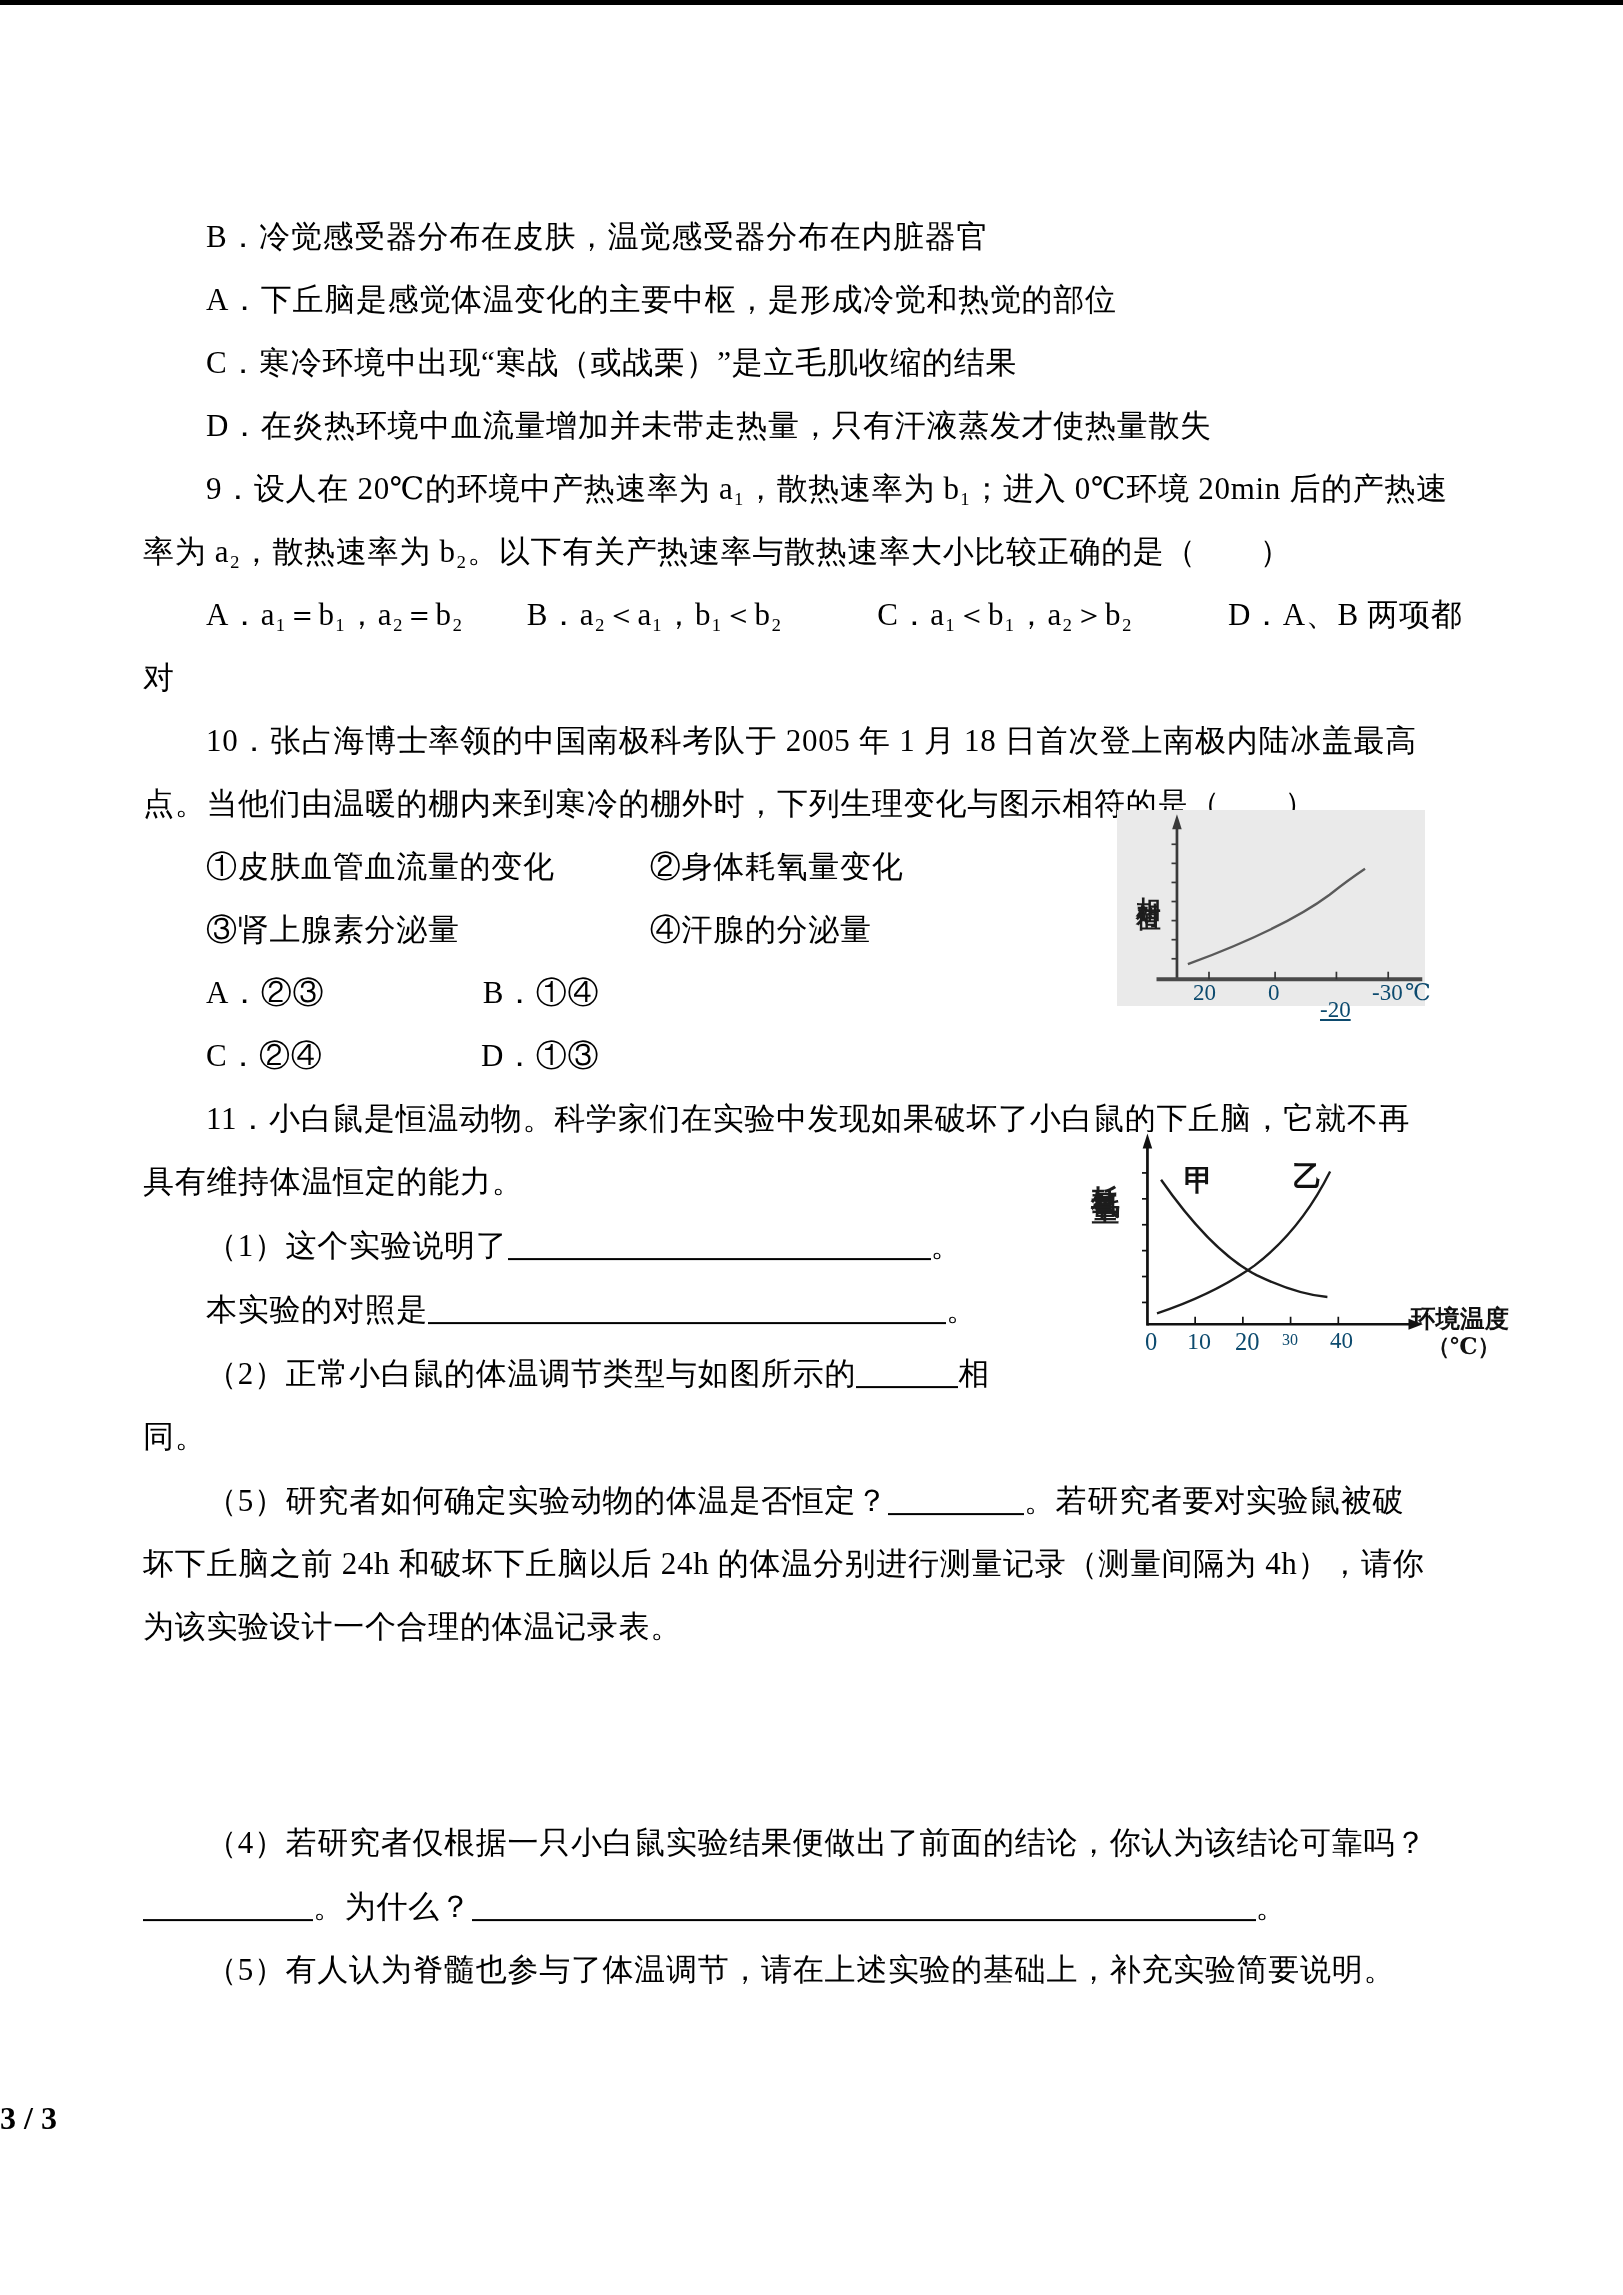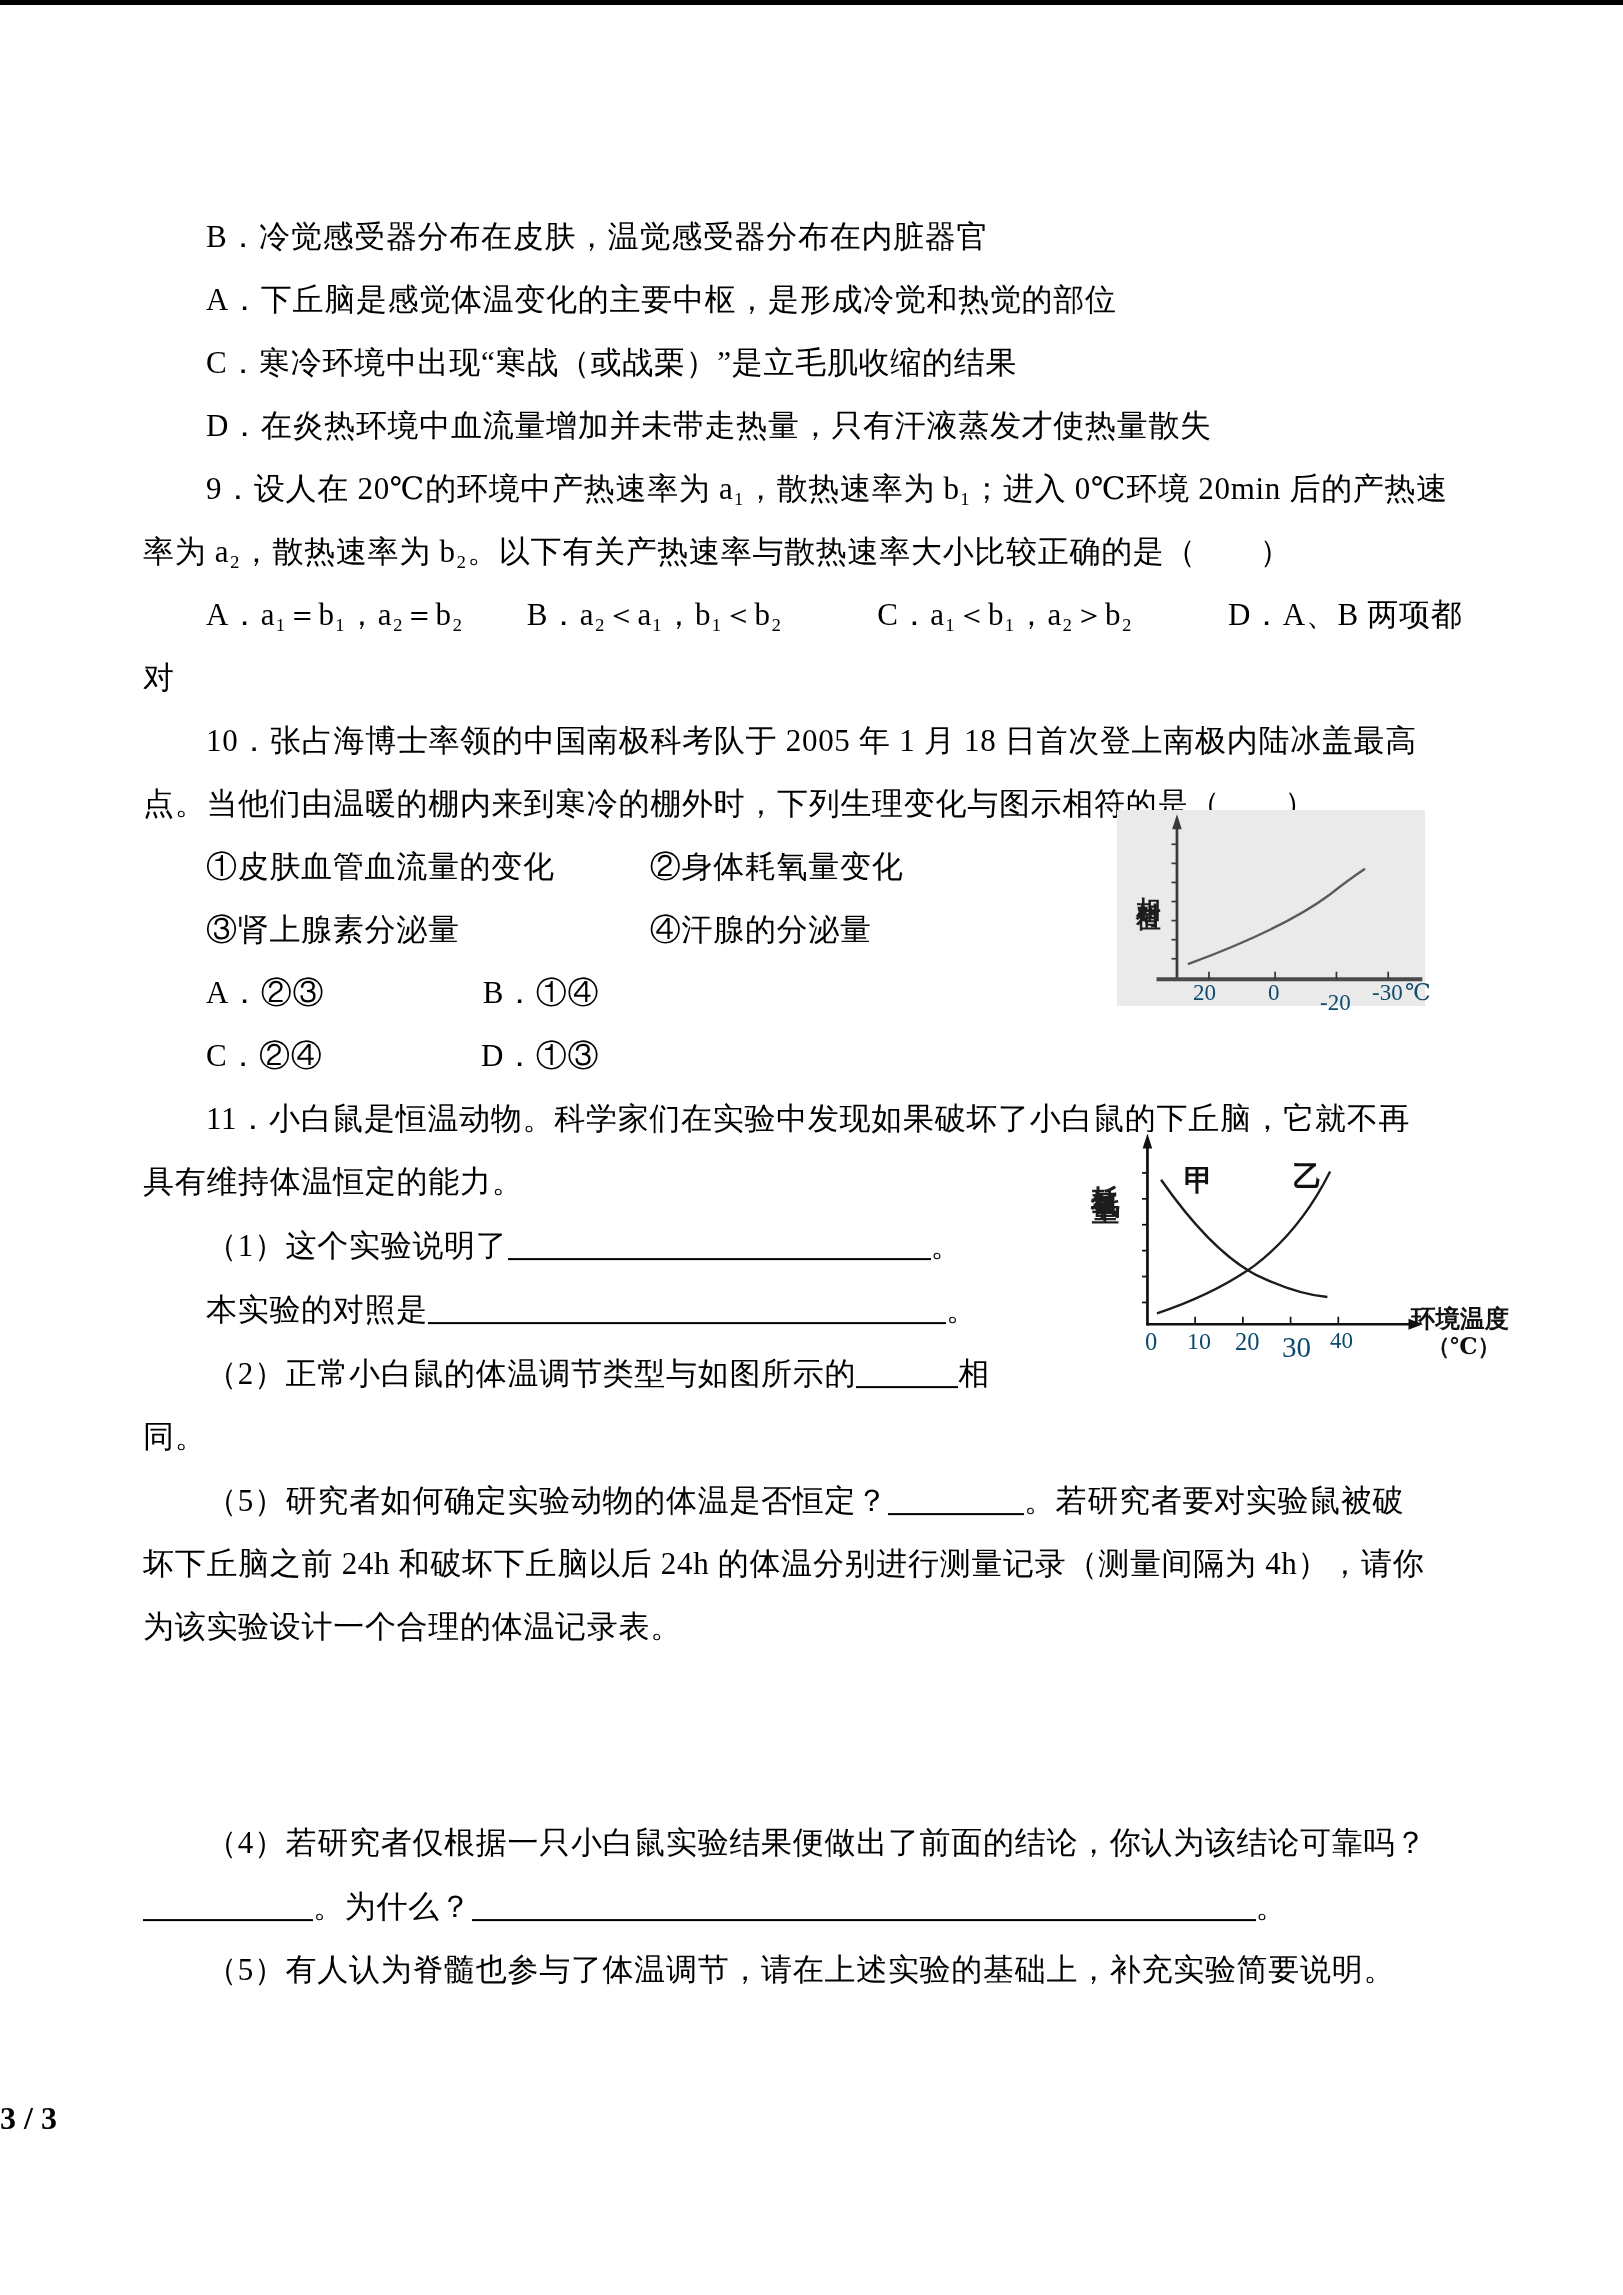--- a/index.html
+++ b/index.html
@@ -140,21 +140,21 @@
         <line x1="135" y1="237" x2="135" y2="248"></line>
           <line x1="232" y1="237" x2="232" y2="248"></line>
         <line x1="322" y1="237" x2="322" y2="248"></line>
           <line x1="398" y1="237" x2="398" y2="248"></line>
       </g>
       <path d="M104,226 C185,196 258,164 312,124 C335,106 352,94 364,86" fill="none" stroke="#5a5a5a" stroke-width="3.5"></path>
     </svg>
     <div class="ylab">相对值</div>
     <span class="xt" style="left:76px;top:170px;">20</span>
     <span class="xt" style="left:151px;top:170px;">0</span>
-    <span class="xt" style="left:203px;top:180px;">-20</span>
+    <span class="xt" style="left:203px;top:187px;text-decoration:underline;">-20</span>
     <span class="xt" style="left:255px;top:170px;">-30</span>
     <span class="xt" style="left:288px;top:169px;">℃</span>
   </div>
 
   <div class="chart" id="chart2">
     <svg width="409" height="225" viewBox="0 0 600 330">
       <line x1="118" y1="18" x2="118" y2="284" stroke="#111" stroke-width="4"></line>
       <polygon points="111,24 118,2 125,24" fill="#111"></polygon>
       <g stroke="#111" stroke-width="2.5">
         <line x1="110" y1="60" x2="118" y2="60"></line>
@@ -174,21 +174,21 @@
       </g>
       <path d="M138,70 C180,130 230,185 278,210 C320,230 358,240 382,242" fill="none" stroke="#1c1c1c" stroke-width="3.5"></path>
       <path d="M132,266 C180,250 230,228 275,196 C325,158 360,110 386,58" fill="none" stroke="#1c1c1c" stroke-width="3.5"></path>
     </svg>
     <div class="ylab">耗氧量</div>
     <span class="curve-label" style="left:117px;top:29px;">甲</span>
     <span class="curve-label" style="left:226px;top:24.5px;">乙</span>
     <span class="xt" style="left:78px;top:196px;font-size:24.5px;">0</span>
     <span class="xt" style="left:120px;top:196px;font-size:24px;">10</span>
     <span class="xt" style="left:168px;top:196px;font-size:24.5px;">20</span>
-    <span class="xt" style="left:215px;top:199px;font-size:29px;">30</span>
+    <span class="xt" style="left:215px;top:199px;font-size:16px;">30</span>
     <span class="xt" style="left:263px;top:196px;font-size:23px;">40</span>
     <span class="axis-label" style="left:344px;top:170px;">环境温度</span>
     <span class="axis-label" style="left:360px;top:199px;font-size:23px;">（℃）</span>
   </div>
 
   <div id="footer">3 / 3</div>
 </div>
 
 
 </body></html>

